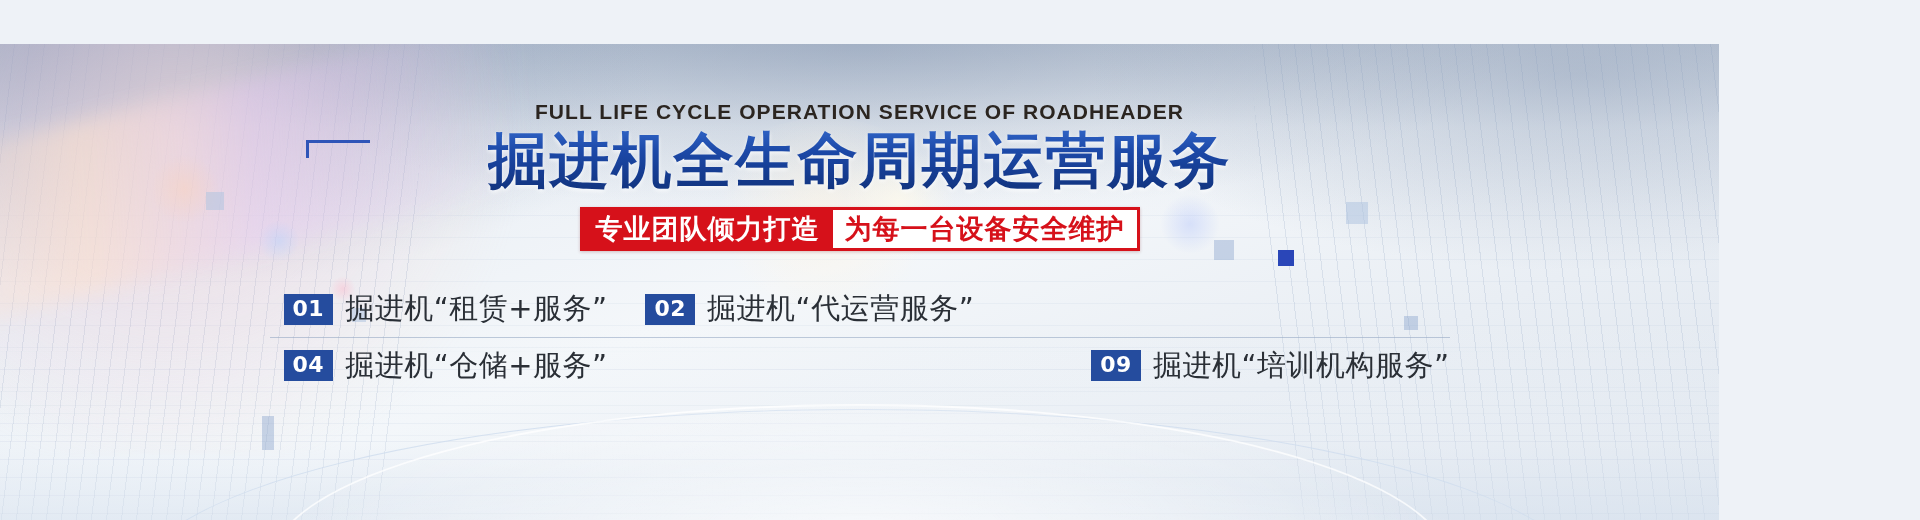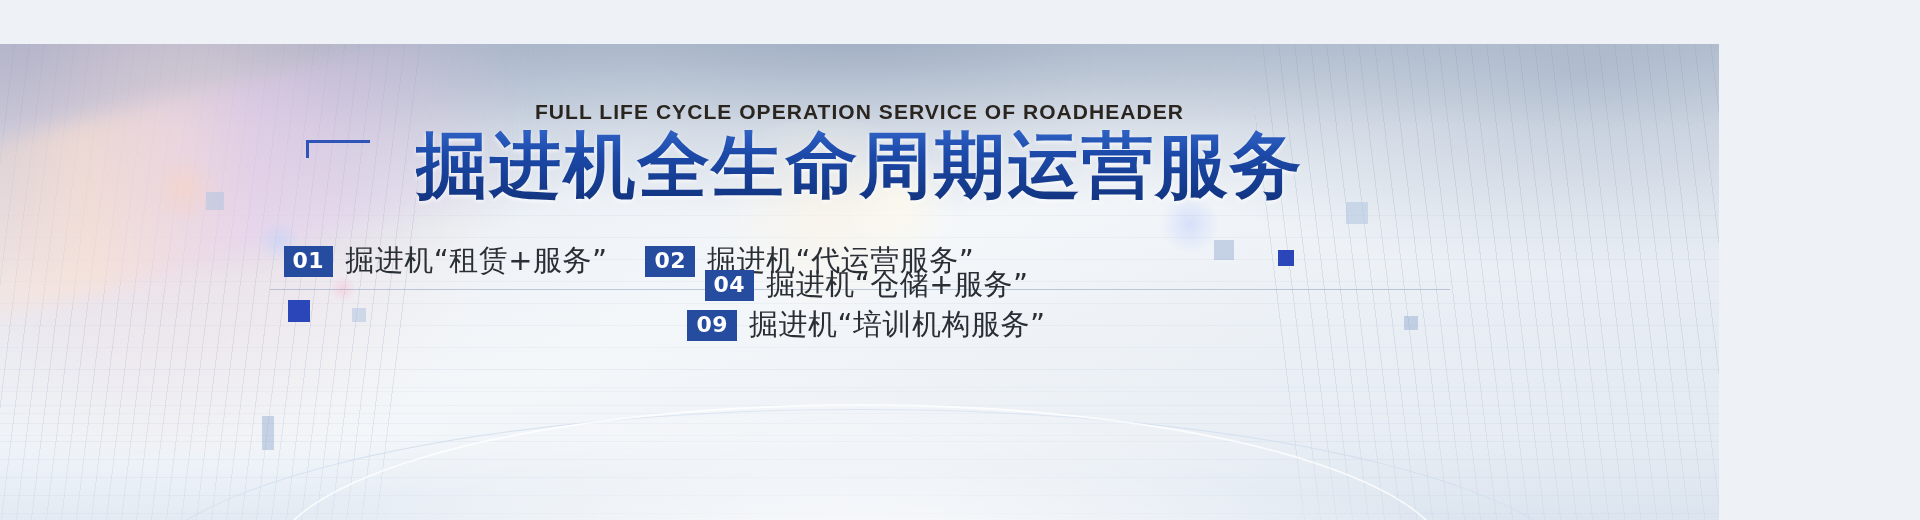--- a/index.html
+++ b/index.html
@@ -136,26 +136,26 @@
     font-size:21px;
     font-weight:bold;
     letter-spacing:1.05px;
     color:#2b2520;
     white-space:nowrap;
     font-family:"Liberation Sans", sans-serif;
   }
 
   .headline {
     margin-top:6px;
-    font-size:72px;
+    font-size:60px;
     line-height:1.02;
     font-weight:bold;
     letter-spacing:2px;
     white-space:nowrap;
-    font-family:Liberation Serif, serif;
+    font-family:Liberation Sans, sans-serif;
     background:linear-gradient(180deg,#2f62c4 0%, #1c49a8 34%, #173f96 62%, #12347f 100%);
     -webkit-background-clip:text;
             background-clip:text;
     color:transparent;
     -webkit-text-fill-color:transparent;
     filter:drop-shadow(0 2px 2px rgba(255,255,255,0.75));
   }
 
   .redbar {
     margin-top:16px;
@@ -182,21 +182,21 @@
     display:flex; align-items:center;
     font-family:"DejaVu Sans", sans-serif;
   }
 
   .services { margin-top:30px; width:1180px; }
   .srow {
     display:flex; align-items:center;
     height:56px;
   }
   .srow.r1 { justify-content:flex-start; padding-left:14px; gap:38px;text-align:center; }
-  .srow.r2 { justify-content:flex-end; padding-left:14px; border-top:1px solid rgba(142,163,192,0.55);flex-direction:column; }
+  .srow.r2 { justify-content:space-between; padding-left:14px; gap:56px; border-top:1px solid rgba(142,163,192,0.55); }
   .sitem { display:flex; align-items:center; gap:12px; white-space:nowrap; }
   .snum {
     background:#254c9e;
     color:#ffffff;
     font-size:22px; font-weight:bold;
     font-family:"DejaVu Sans", sans-serif;
     padding:2px 9px 3px;
     line-height:1.18;
     letter-spacing:0.5px;
   }
@@ -250,20 +250,24 @@
   <div class="sq sq-soft" style="left:1404px; top:272px; width:14px; height:14px;"></div>
   <div class="sq sq-soft" style="left:262px; top:372px; width:12px; height:34px;"></div>
   <div class="bracket" style="left:306px; top:96px;"></div>
 
   <div id="content">
 
     <div class="eyebrow">FULL LIFE CYCLE OPERATION SERVICE OF ROADHEADER</div>
 
     <h1 class="headline">掘进机全生命周期运营服务</h1>
 
+    <div class="redbar">
+      <div class="redbar-left">专业团队倾力打造</div>
+      <div class="redbar-right">为每一台设备安全维护</div>
+    </div>
 
     <div class="services">
       <div class="srow r1">
         <div class="sitem">
           <span class="snum">01</span>
           <span class="stext">掘进机“租赁+服务”</span>
         </div>
         <div class="sitem">
           <span class="snum">02</span>
           <span class="stext">掘进机“代运营服务”</span>

